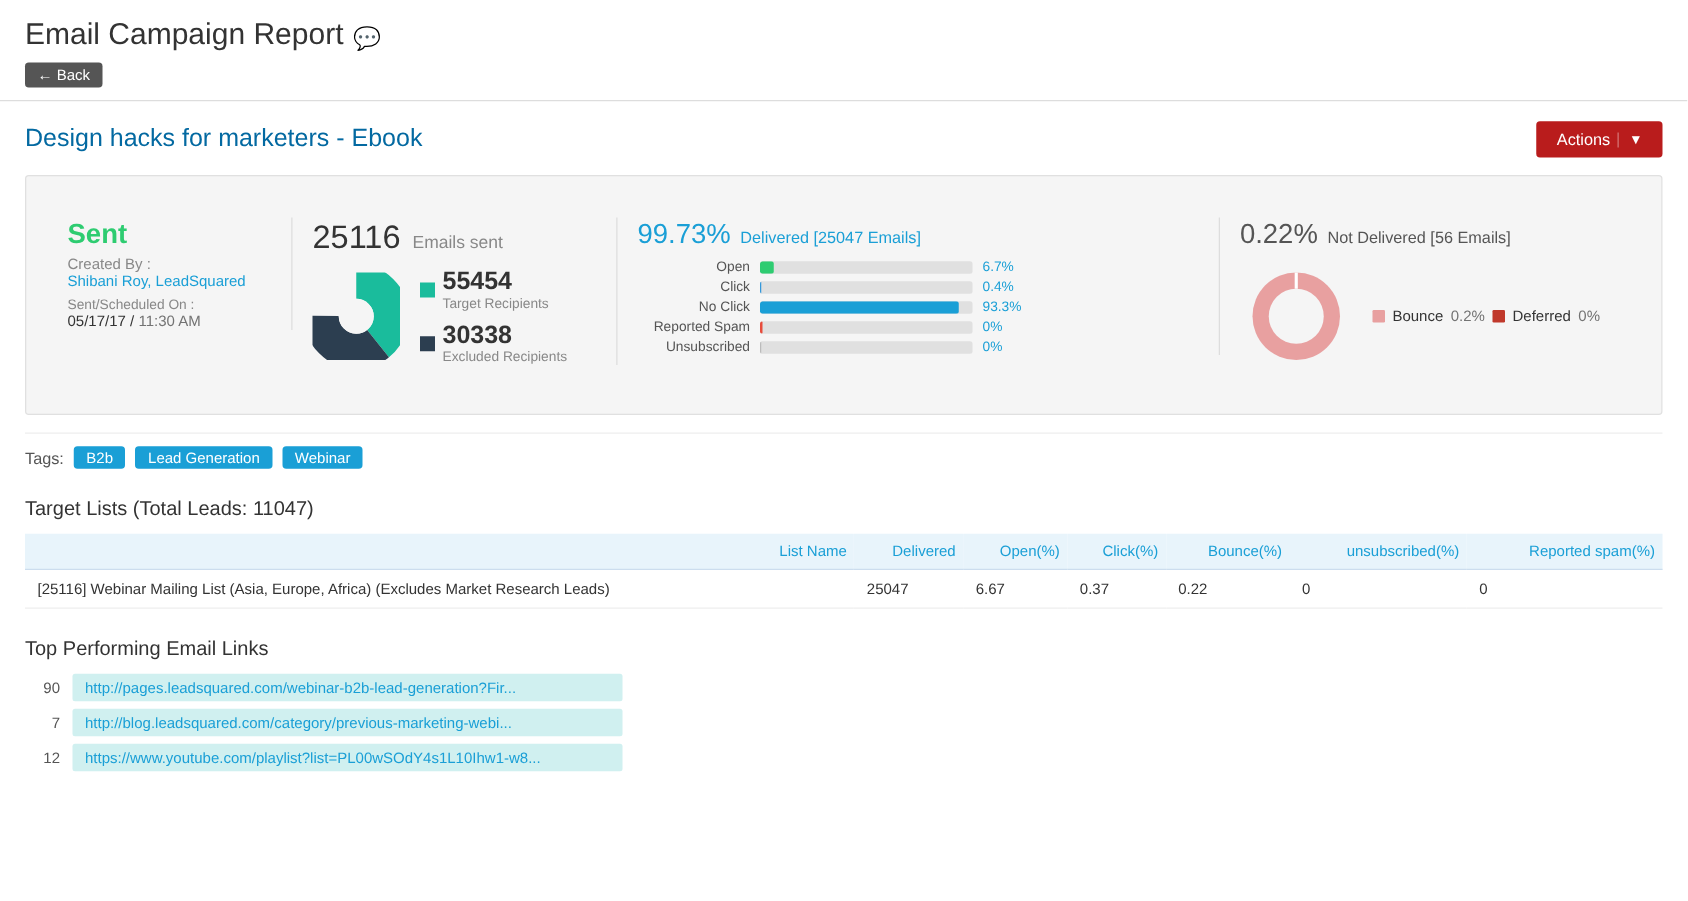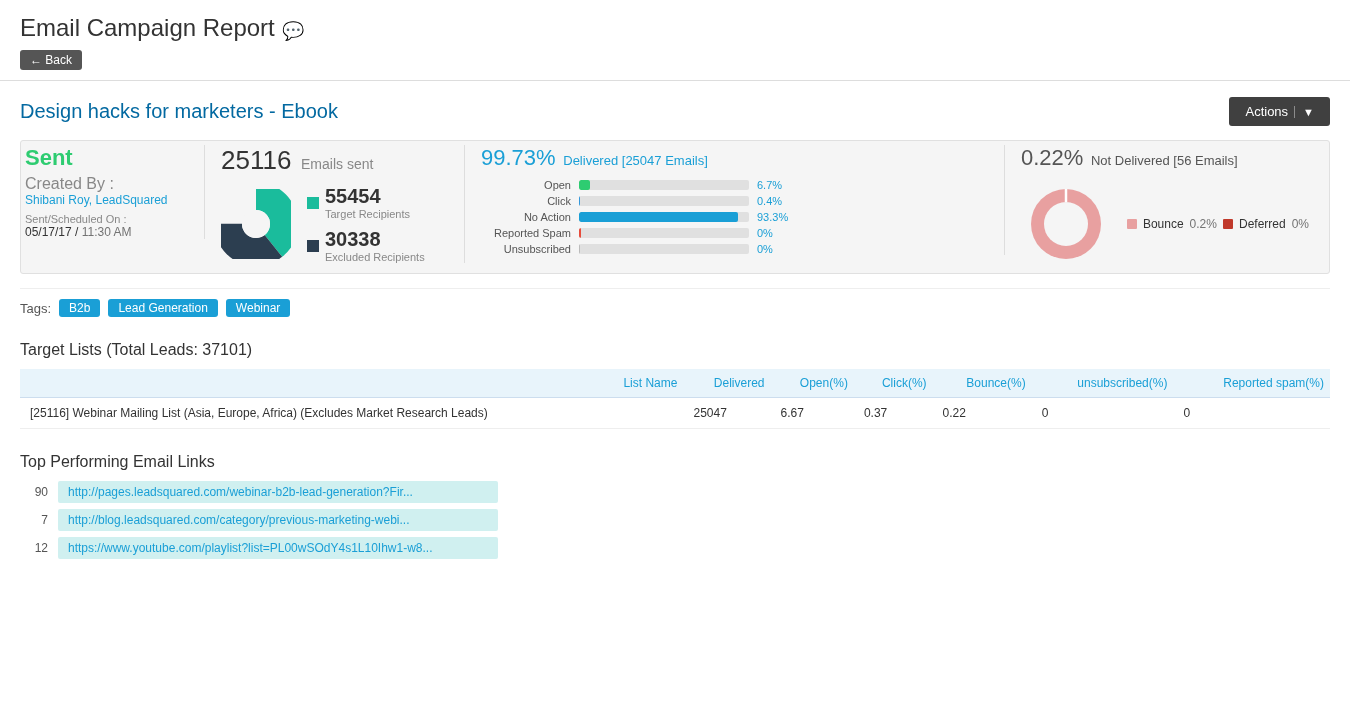--- a/index.html
+++ b/index.html
@@ -8,31 +8,31 @@
     .page-header { padding: 14px 20px 0 20px; border-bottom: 1px solid #ddd; }
     .page-title { font-size: 24px; font-weight: 300; color: #333; display: flex; align-items: flex-end; gap: 8px; margin-bottom: 8px; }
     .page-title-icon { color: #aaa; font-size: 18px; }
     .back-btn { display: inline-flex; align-items: center; gap: 4px; background: #555; color: #fff; padding: 3px 10px; font-size: 12px; border-radius: 3px; margin-bottom: 10px; cursor: pointer; border: none; }
     
     .content { padding: 16px 20px; }
     
     .campaign-header { display: flex; justify-content: space-between; align-items: center; margin-bottom: 14px; }
     .campaign-title { font-size: 20px; font-weight: 400; color: #0369a1; }
     
-    .actions-btn { background: #404040; color: #fff; border: none; padding: 7px 16px; font-size: 13px; border-radius: 3px; cursor: pointer; display: flex; align-items: center; gap: 6px; }
+    .actions-btn { background: #b91c1c; color: #fff; border: none; padding: 7px 16px; font-size: 13px; border-radius: 3px; cursor: pointer; display: flex; align-items: center; gap: 6px; }
     .actions-chevron { border-left: 1px solid rgba(255,255,255,0.4); padding-left: 8px; font-size: 11px; }
     
-    .stats-box { background: #f5f5f5; border: 1px solid #e0e0e0; border-radius: 3px; padding: 4px; display: flex; align-items: flex-start; gap: 0; margin-bottom: 14px; }
+    .stats-box { background: #f5f5f5; border: 1px solid #e0e0e0; border-radius: 3px; padding: 33px; display: flex; align-items: flex-start; gap: 0; margin-bottom: 14px; }
     
     .stats-section { flex: 1; padding: 0 16px; border-right: 1px solid #ddd; }
     .stats-section:first-child { padding-left: 0; }
     .stats-section:last-child { border-right: none; }
     
     .sent-label { font-size: 22px; color: #2ecc71; font-weight: bold; margin-bottom: 4px; }
-    .created-by-label { font-size: 16px; color: #888; }
+    .created-by-label { font-size: 12px; color: #888; }
     .created-by-name { font-size: 12px; color: #1a9fd6; }
     .sent-on-label { font-size: 11px; color: #888; margin-top: 6px; }
     .sent-on-value { font-size: 12px; color: #333; }
     .sent-time { color: #737373; }
     .emails-sent-number { font-size: 26px; font-weight: 300; color: #333; display: inline; }
     .emails-sent-label { font-size: 14px; color: #888; margin-left: 6px; }
     .emails-sent-header { margin-bottom: 9px; }
     
     .pie-recipients { display: flex; align-items: center; gap: 16px; }
     .pie-chart { width: 70px; height: 70px; }
@@ -175,21 +175,21 @@
 
         <div class="bar-row">
           <div class="bar-label">Click</div>
           <div class="bar-track">
             <div class="bar-fill click-bar" style="width:0.4%"></div>
           </div>
           <div class="bar-pct">0.4%</div>
         </div>
 
         <div class="bar-row">
-          <div class="bar-label">No Action</div>
+          <div class="bar-label">No Click</div>
           <div class="bar-track">
             <div class="bar-fill no-action-bar" style="width:93.3%"></div>
           </div>
           <div class="bar-pct">93.3%</div>
         </div>
 
         <div class="bar-row">
           <div class="bar-label">Reported Spam</div>
           <div class="bar-track">
             <div class="bar-fill reported-bar" style="width:1%"></div>
@@ -237,21 +237,21 @@
   </div>
 
   <div class="tags-row">
     <span class="tags-label">Tags:</span>
     <span class="tag">B2b</span>
     <span class="tag">Lead Generation</span>
     <span class="tag">Webinar</span>
   </div>
 
   <div class="target-lists">
-    <h3 class="section-title">Target Lists (Total Leads: 37101)</h3>
+    <h3 class="section-title">Target Lists (Total Leads: 11047)</h3>
     <table>
       <thead>
         <tr>
           <th>List Name</th>
           <th>Delivered</th>
           <th>Open(%)</th>
           <th>Click(%)</th>
           <th>Bounce(%)</th>
           <th>unsubscribed(%)</th>
           <th>Reported spam(%)</th>

